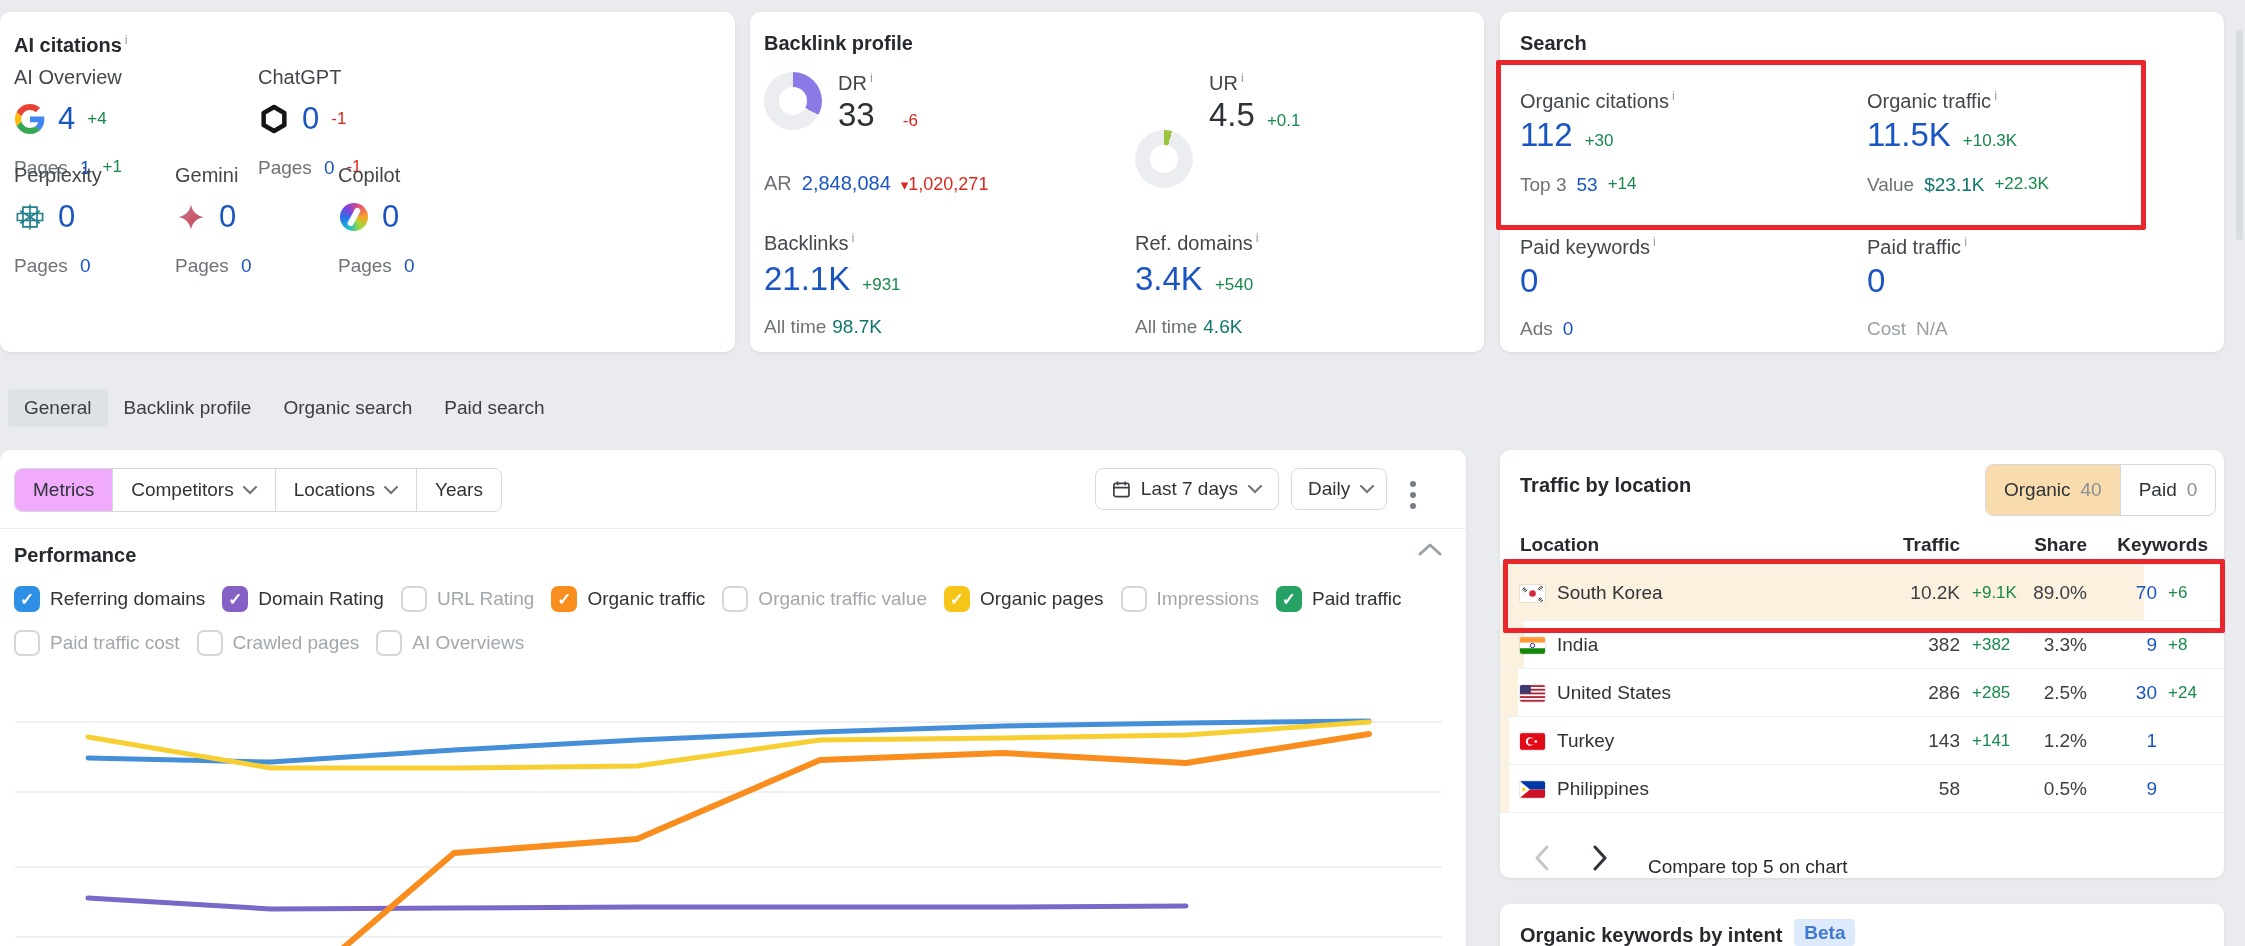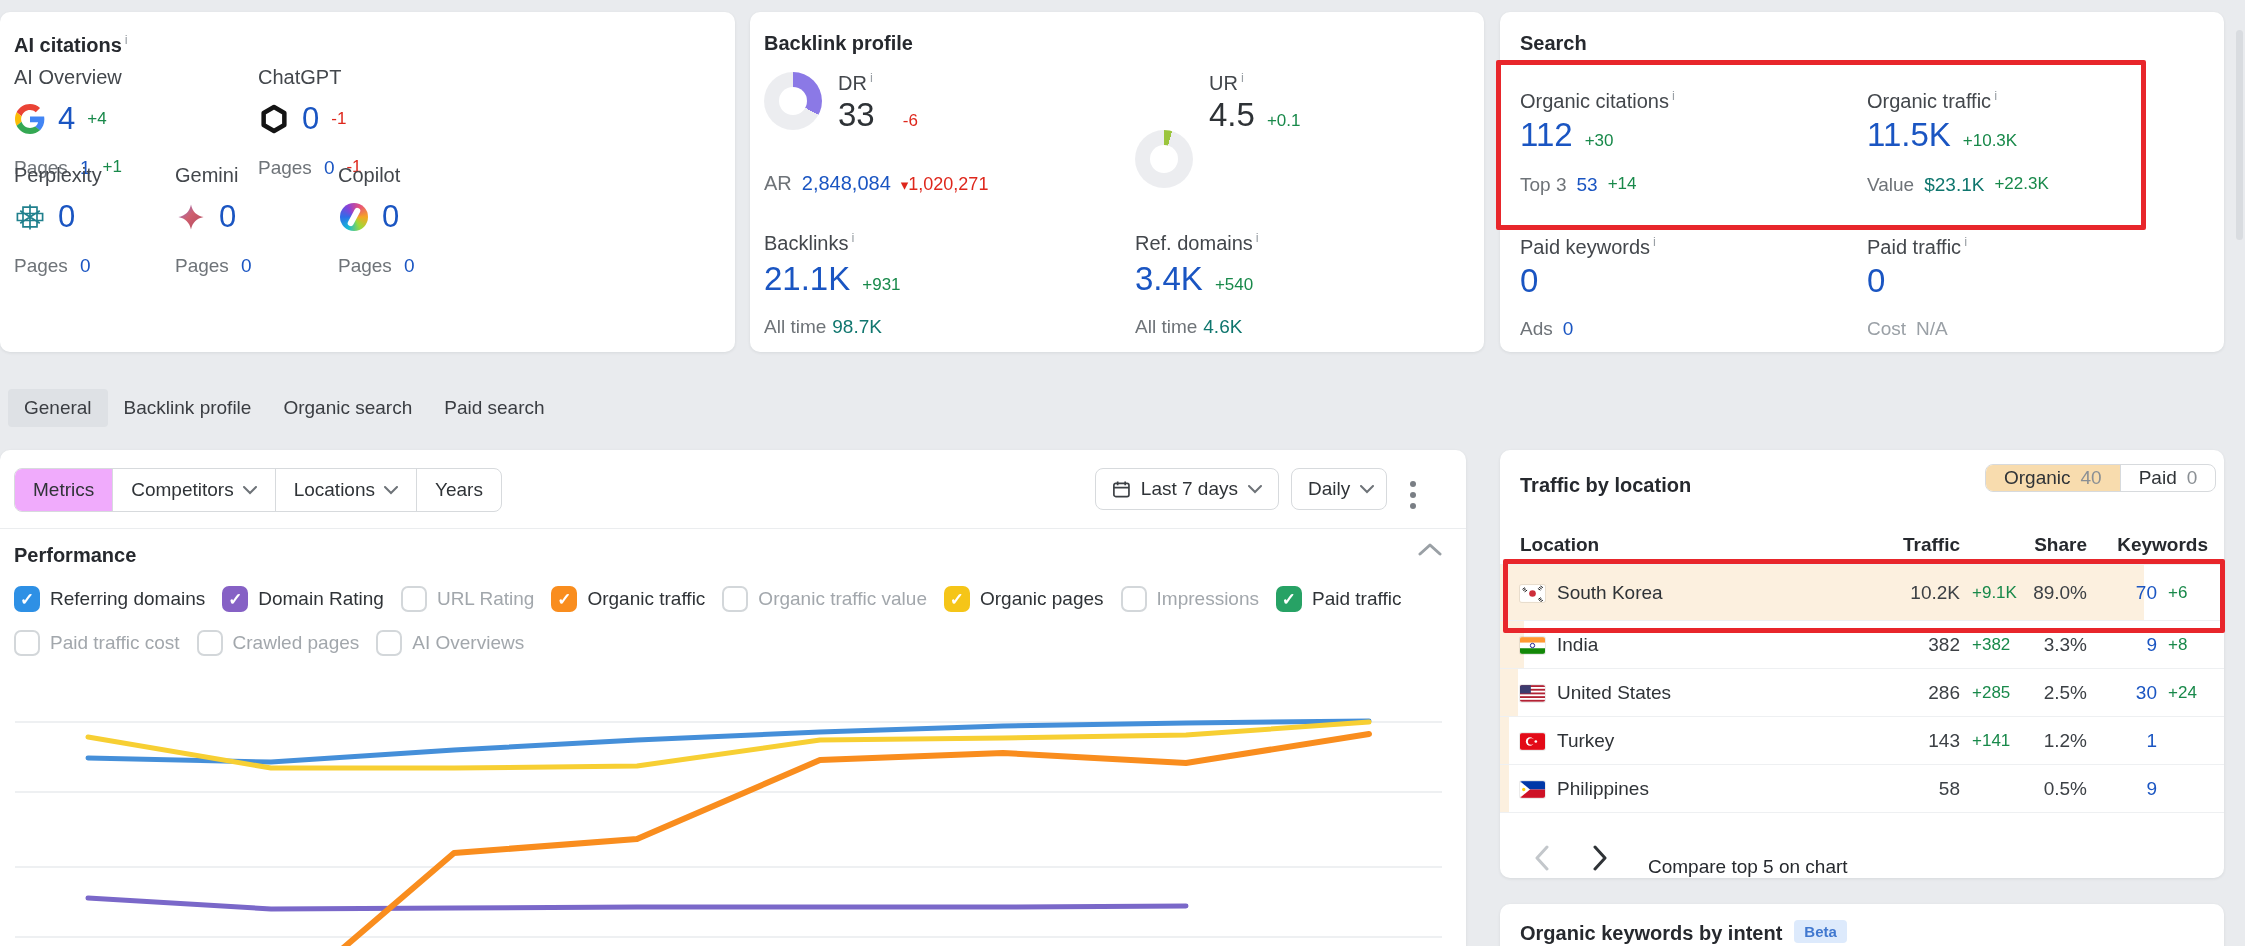--- a/index.html
+++ b/index.html
@@ -41,39 +41,39 @@
   .perf-title{position:absolute;left:14px;top:94px;font-size:20px;font-weight:700;color:#26292e}
   .collapse{position:absolute;right:24px;top:92px;color:#9aa0a5;cursor:pointer}
   .cb-row{position:absolute;left:14px;right:10px;display:flex;align-items:center;gap:17px;flex-wrap:nowrap}
   .cb-item{display:flex;align-items:center;gap:10px;cursor:pointer;white-space:nowrap}
   .cb{width:26px;height:26px;border-radius:7px;border:2px solid #d3d7da;background:#fff;box-sizing:border-box;
       display:flex;align-items:center;justify-content:center;color:#fff;font-size:17px;font-weight:700;flex:none}
   .cb.on{border:none}
   .cb-label{font-size:19px;color:#2f3337}
   .cb-item.muted .cb-label{color:#a2a7ac}
   
-  .toggle{position:absolute;left:485px;top:14px;display:flex;border:1px solid #d7dadd;border-radius:8px;overflow:hidden;height:28px;box-sizing:border-box}
+  .toggle{position:absolute;left:485px;top:14px;display:flex;border:1px solid #d7dadd;border-radius:8px;overflow:hidden;height:52px;box-sizing:border-box}
   .tg{display:flex;align-items:center;gap:10px;padding:0 18px;font-size:19px;cursor:pointer}
   .tg .cnt{color:#8a8f94}
   .tg.active{background:#f8dcae}
   .tg + .tg{border-left:1px solid #d7dadd}
   .loc-head{position:absolute;left:0;right:0;top:84px;height:32px;font-size:19px;font-weight:700;color:#26292e}
   .loc-row{position:absolute;left:0;right:0;height:48px;border-top:1px solid #eef0f2;cursor:pointer}
   .loc-bar{position:absolute;left:0;top:0;bottom:0;background:#fcf0df}
   .loc-name{position:absolute;left:20px;top:50%;transform:translateY(-50%);display:flex;align-items:center;gap:12px;font-size:19px;color:#2f3337}
   .flag{width:25px;height:17px;border-radius:2px;box-shadow:0 0 0 1px rgba(0,0,0,.08);flex:none;overflow:hidden}
   .c-traffic{position:absolute;top:50%;transform:translateY(-50%);right:264px;font-size:19px;color:#3c4045;text-align:right}
   .c-tdelta{position:absolute;top:50%;transform:translateY(-50%);left:472px;font-size:17px;color:#18894a}
   .c-share{position:absolute;top:50%;transform:translateY(-50%);right:137px;font-size:19px;color:#3c4045}
   .c-kw{position:absolute;top:50%;transform:translateY(-50%);right:67px;font-size:19px;color:#1a55c2;text-align:right}
   .c-kwd{position:absolute;top:50%;transform:translateY(-50%);left:668px;font-size:17px;color:#18894a}
   .pager{position:absolute;top:388px;height:40px;display:flex;align-items:flex-end}
   .pg-btn{width:40px;height:40px;display:flex;align-items:center;justify-content:center;cursor:pointer}
   .compare{font-size:19px;color:#26292e;cursor:pointer;margin-left:28px}
-  .badge{background:#ddeafc;color:#4178cf;font-size:15px;border-radius:4px;padding:3px 10px;margin-left:12px;vertical-align:3px}
+  .badge{background:#ddeafc;color:#4178cf;font-size:19px;border-radius:4px;padding:3px 10px;margin-left:12px;vertical-align:3px}
   
   .annot{position:absolute;border:5px solid #e8262b;border-radius:2px;pointer-events:none}
   .scroll-thumb{position:absolute;right:2px;top:30px;width:7px;height:210px;border-radius:4px;background:#d9dce0}
   .kebab{display:flex;flex-direction:column;gap:5px;padding:6px;cursor:pointer}
   .kebab i{width:6px;height:6px;border-radius:50%;background:#7a7f85}
   .tri{font-size:15px}
 </style>
 </head>
 <body>
 

